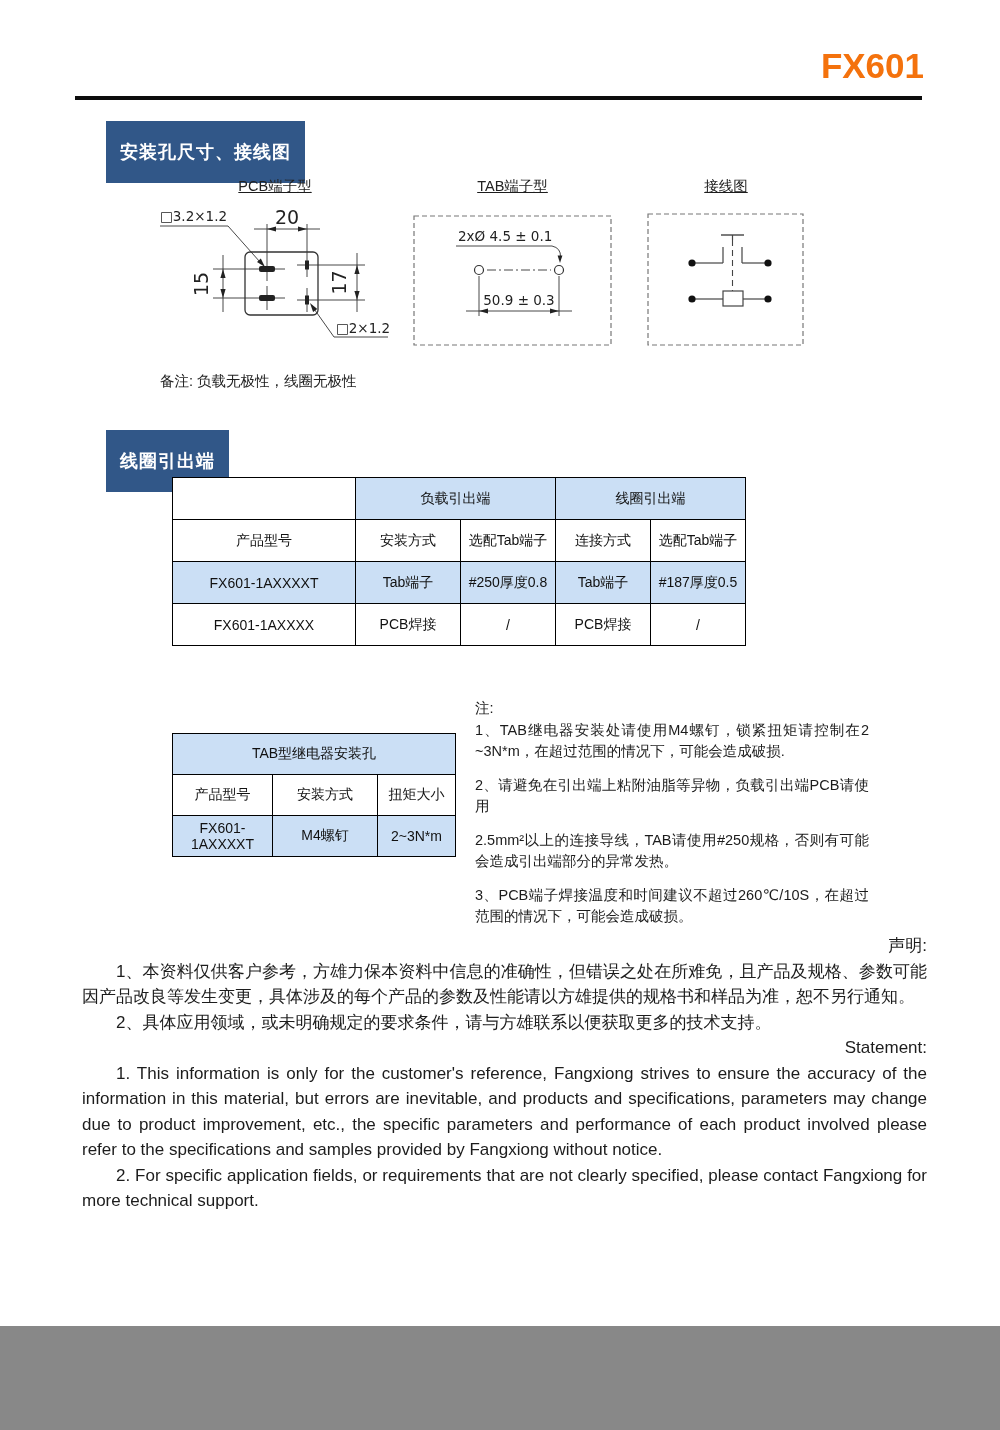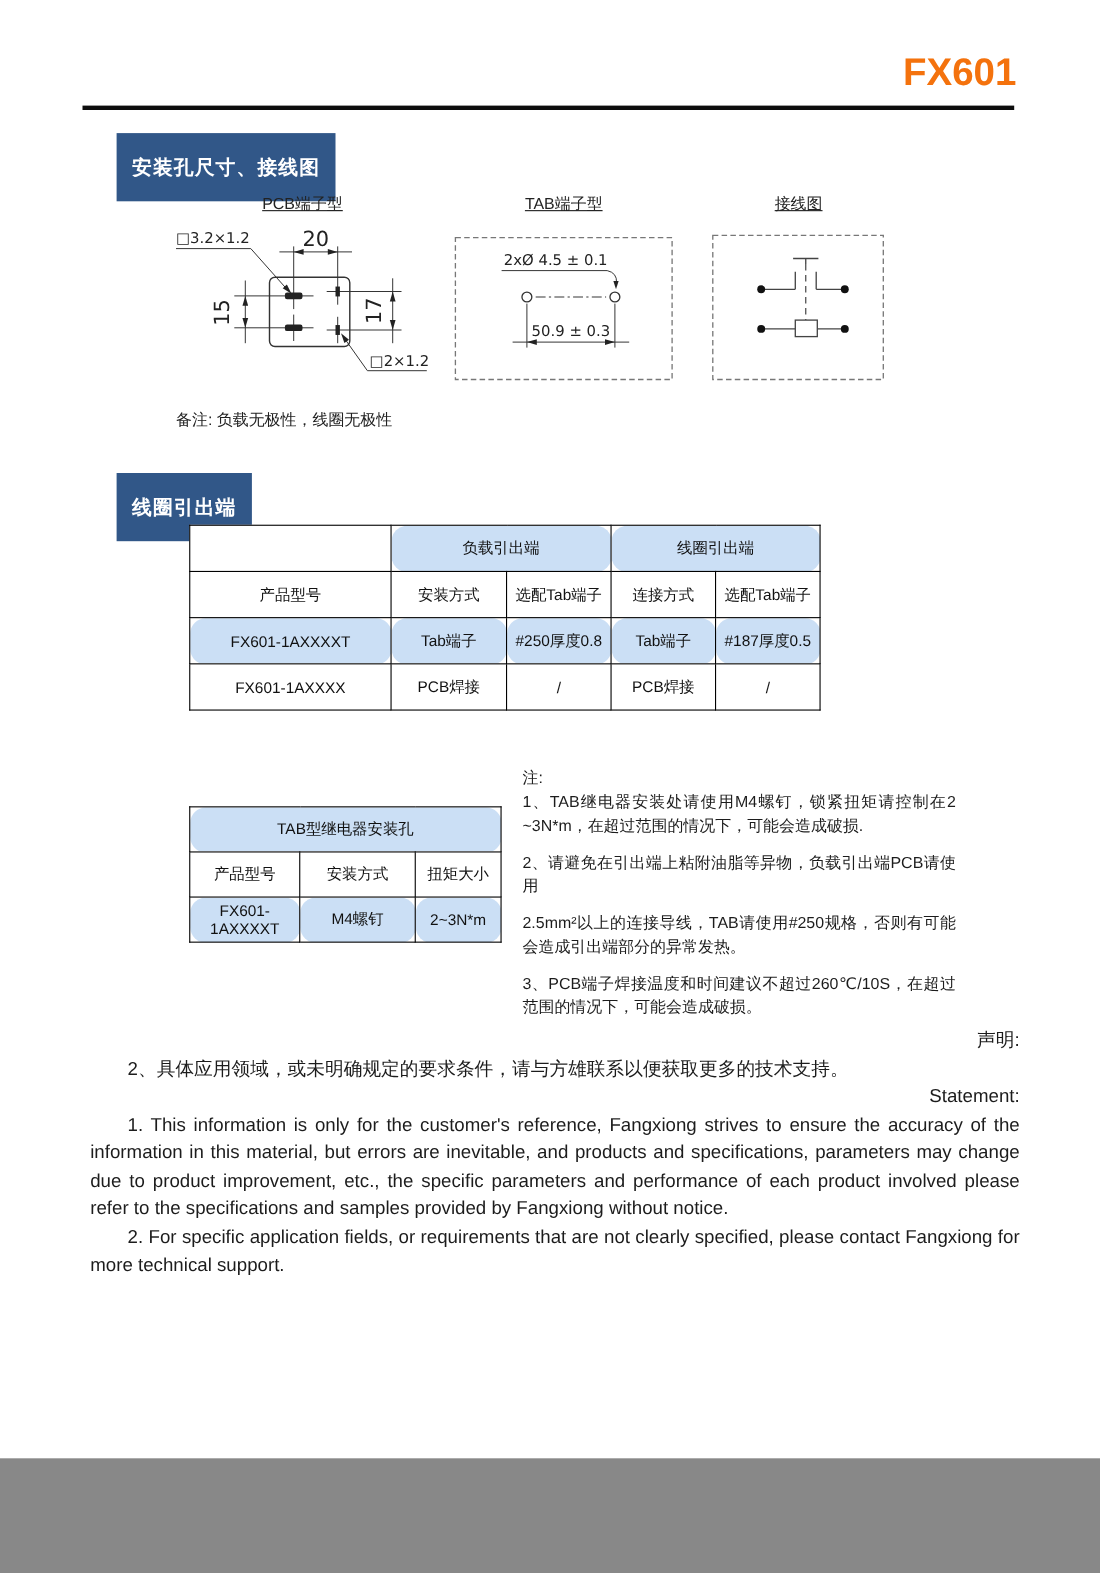--- a/index.html
+++ b/index.html
@@ -44,21 +44,21 @@
     position:absolute; left:160px; top:372px; font-size:14.5px; color:#222;
   }
 
   
   table { border-collapse:collapse; table-layout:fixed; position:absolute; background:#fff; }
   table, td { border:1.6px solid #000; }
   td {
     text-align:center; vertical-align:middle; font-size:14px; color:#111;
     padding:0 2px; overflow:hidden;
   }
-  td.blue { background:var(--table_blue,#CBDFF5);border-radius:14px; }
+  td.blue { background:var(--table_blue,#CBDFF5); }
   .t-terminal { left:172px; top:477px; width:573px; }
   .t-terminal tr { height:42px; }
   .t-mounting { left:172px; top:733px; width:283px; }
   .t-mounting tr { height:41px; }
 
   
   .notes { position:absolute; left:475px; top:698px; width:394px; font-size:14.5px; line-height:21.5px; color:#1c1c1c; }
   .notes p { margin:0 0 12px 0; text-align:justify; }
   .notes .notes-label { margin:0; }
 
@@ -246,20 +246,21 @@
   <div class="notes">
     <p class="notes-label">注:</p>
     <p>1、TAB继电器安装处请使用M4螺钉，锁紧扭矩请控制在2 ~3N*m，在超过范围的情况下，可能会造成破损.</p>
     <p>2、请避免在引出端上粘附油脂等异物，负载引出端PCB请使用</p>
     <p>2.5mm²以上的连接导线，TAB请使用#250规格，否则有可能会造成引出端部分的异常发热。</p>
     <p>3、PCB端子焊接温度和时间建议不超过260℃/10S，在超过范围的情况下，可能会造成破损。</p>
   </div>
 
   <div class="statement">
     <p class="lbl">声明:</p>
+    <p class="ind">1、本资料仅供客户参考，方雄力保本资料中信息的准确性，但错误之处在所难免，且产品及规格、参数可能因产品改良等发生变更，具体涉及的每个产品的参数及性能请以方雄提供的规格书和样品为准，恕不另行通知。</p>
     <p class="ind">2、具体应用领域，或未明确规定的要求条件，请与方雄联系以便获取更多的技术支持。</p>
     <p class="lbl">Statement:</p>
     <p class="ind">1. This information is only for the customer's reference, Fangxiong strives to ensure the accuracy of the information in this material, but errors are inevitable, and products and specifications, parameters may change due to product improvement, etc., the specific parameters and performance of each product involved please refer to the specifications and samples provided by Fangxiong without notice.</p>
     <p class="ind">2. For specific application fields, or requirements that are not clearly specified, please contact Fangxiong for more technical support.</p>
   </div>
 
   <div class="rule rule-bottom"></div>
 
 </div>
 

